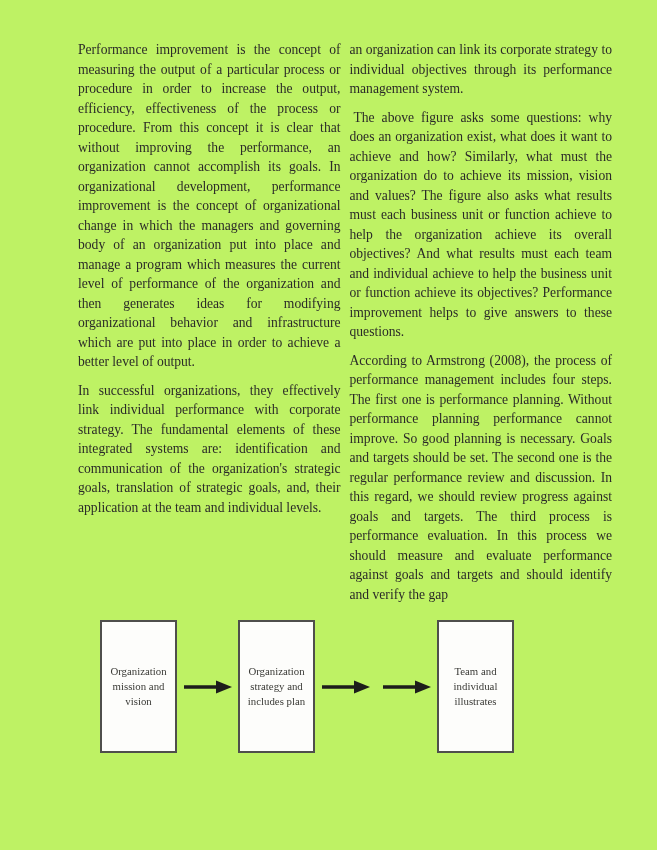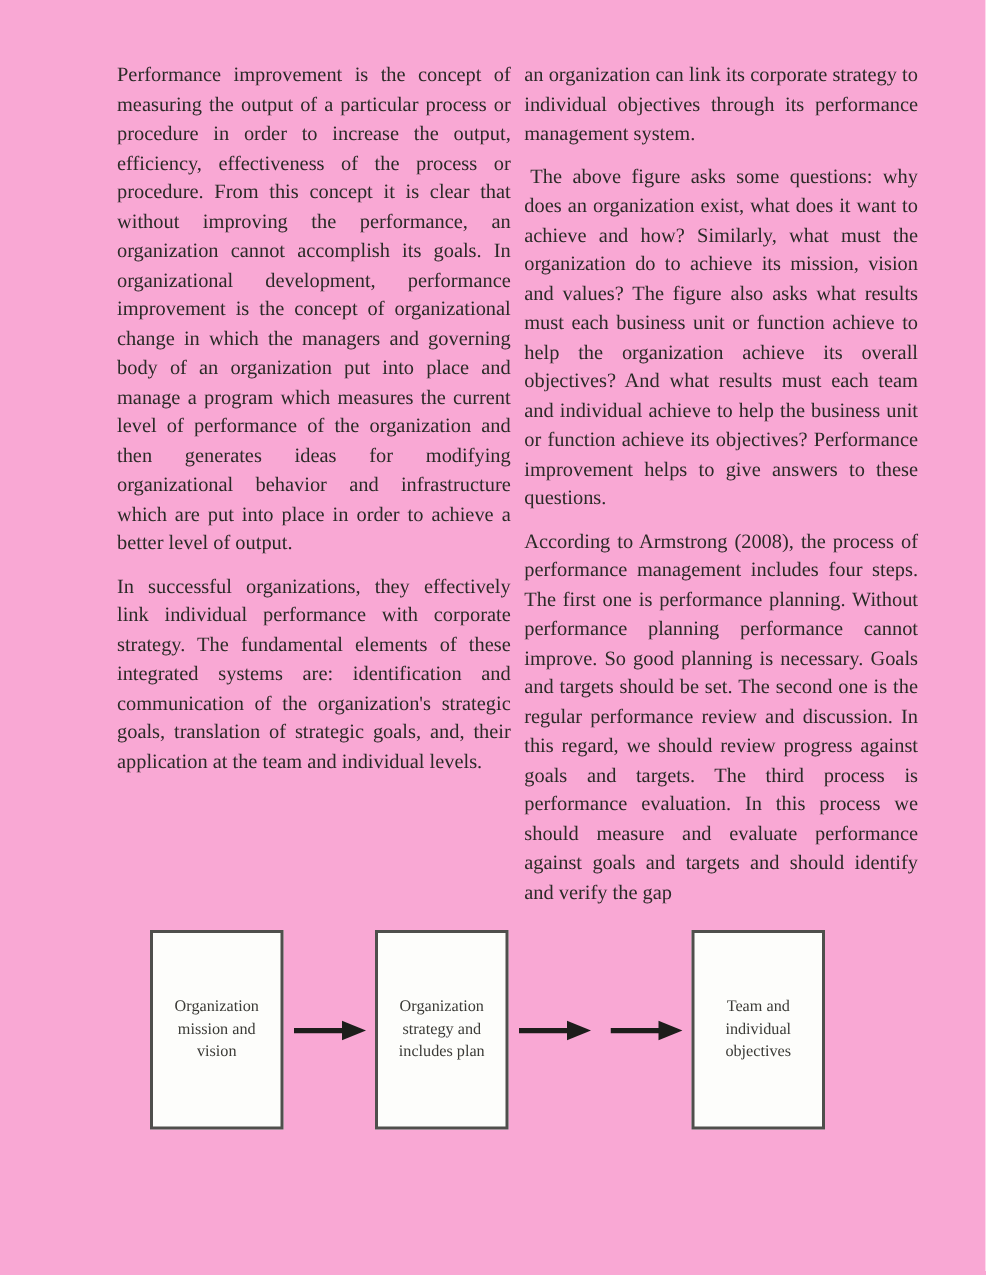--- a/index.html
+++ b/index.html
@@ -4,21 +4,21 @@
 <style>
   html, body {
     margin: 0;
     padding: 0;
     background: #ffffff;
   }
   .page {
     position: relative;
     width: 657px;
     height: 850px;
-    background: #f9a8d4;
+    background: #bef264;
     font-family: "Liberation Serif", serif;
     color: #2b2b28;
     box-sizing: border-box;
     padding: 40px 45px 0 78px;
     overflow: hidden;
   }
   .columns {
     display: flex;
     gap: 9px;
   }
@@ -39,21 +39,21 @@
     font-size: 13.4px;
     text-align: left;
   }
   .flowchart {
     display: flex;
     align-items: center;
     margin-top: 7px;
     margin-left: 22px;
   }
   .flow-box {
-    width: 89px;
+    width: 77px;
     height: 133px;
     border: 2px solid #4f4f4c;
     background: #fdfdfb;
     display: flex;
     align-items: center;
     justify-content: center;
     text-align: center;
     font-size: 10.8px;
     line-height: 15px;
     padding: 3px;
@@ -141,20 +141,20 @@
 
 
     <div class="flow-arrow">
       <svg width="48" height="16" viewBox="0 0 48 16">
         <line x1="0" y1="8" x2="33" y2="8" stroke="#1d1d1b" stroke-width="3.5"></line>
         <polygon points="32,1.5 48,8 32,14.5" fill="#1d1d1b"></polygon>
       </svg>
     </div>
 
     <div class="flow-box">
-      <span>Team and individual objectives</span>
+      <span>Team and individual illustrates</span>
     </div>
 
   </div>
 
 
 
 </div>
 
 </body></html>

